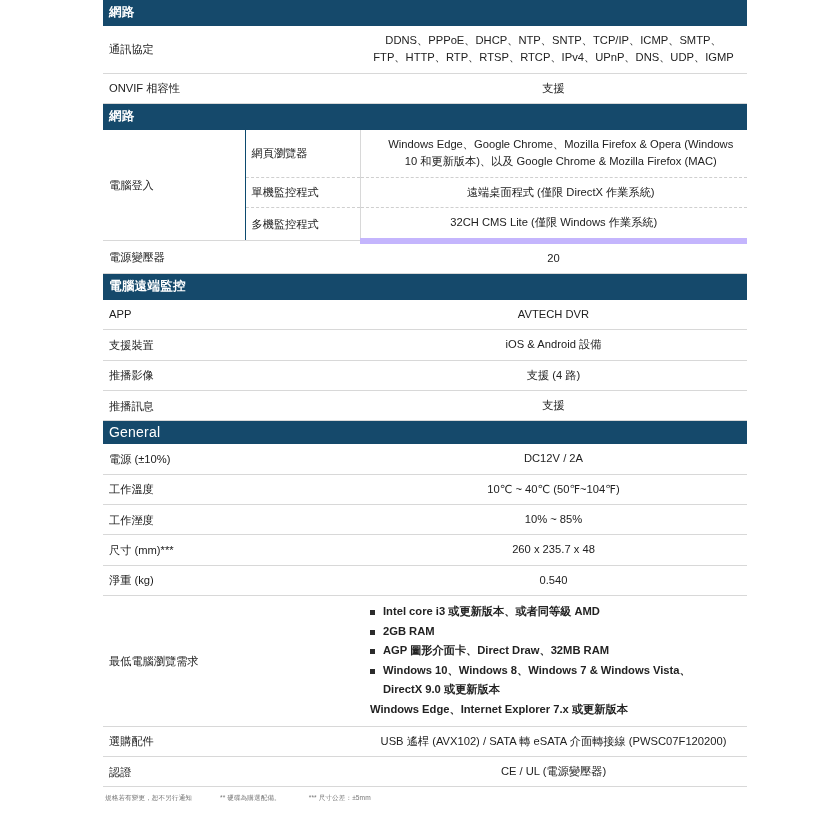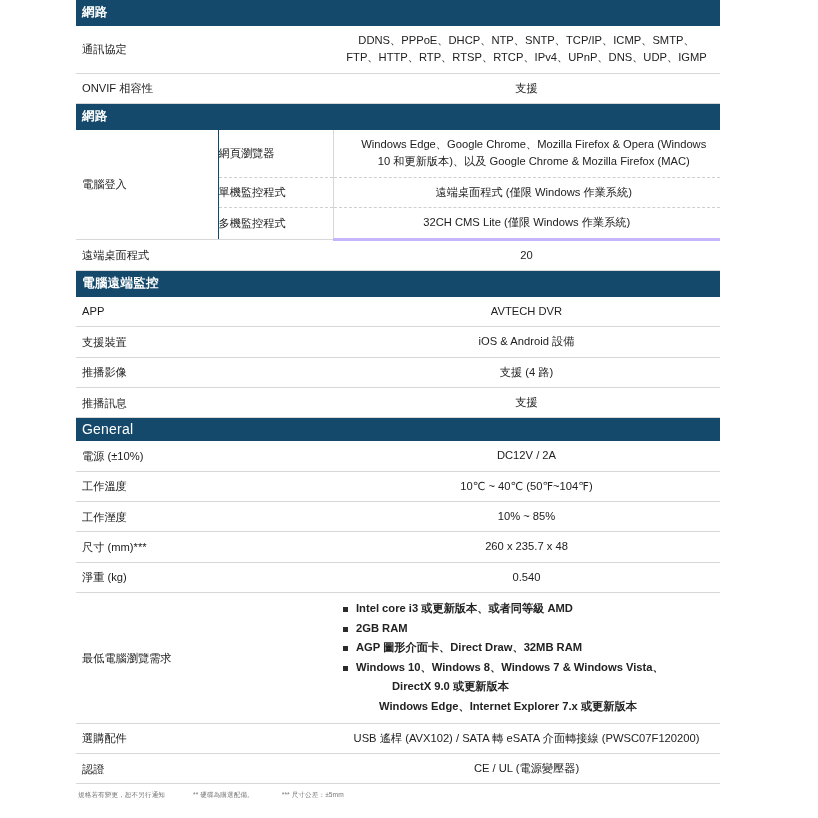--- a/index.html
+++ b/index.html
@@ -11,21 +11,21 @@
     color: #222;
     overflow: hidden;
   }
   #page {
     position: relative;
     width: 818px; height: 818px;
     background: #fff;
   }
   .sheet {
     position: absolute;
-    left: 76px; top: 0px;
+    left: 103px; top: 0px;
     width: 644px;
   }
 
   
   table.spec {
     width: 644px;
     border-collapse: collapse;
     table-layout: fixed;
     font-size: 11.2px;
   }
@@ -52,36 +52,36 @@
     padding: 6px 6px;
     border-bottom: 1px solid #d8d8d8;
     border-right: 1px solid #d8d8d8;
     color: #1c1c1c;
     vertical-align: middle;
     line-height: 1.45;
     margin-left: 13px;
   }
   td.lbl.nosep { border-right: none; }
   td.sub {
-    padding: 6px 0;
+    padding: 6px 6px;
     border-bottom: 1px dashed #cfcfcf;
     border-right: 1px solid #d8d8d8;
     vertical-align: middle;
     line-height: 1.45;
   }
   td.sub.last { border-bottom: 1px solid #d8d8d8; margin-left: 37px; }
   td.val {
     padding: 6px 10px;
     border-bottom: 1px solid #d8d8d8;
     text-align: center;
     vertical-align: middle;
     line-height: 1.55;
   }
   td.val.left { text-align: left; }
-  td.val.lastsub { border-bottom: 3px solid #c4b5fd; margin-left: 36px; }
+  td.val.lastsub { border-bottom: 6px solid #c4b5fd; margin-left: 36px; }
   td.val.subsep { border-bottom: 1px dashed #cfcfcf; padding-left: 24px; }
   td.rowspan-lbl {
     border-bottom: 1px solid #d8d8d8;
     border-right: 1px solid #0c4a6e;
     padding: 6px;
     vertical-align: middle;
     margin-left: 27px;
   }
 
   ul.req {
@@ -94,21 +94,21 @@
     line-height: 1.75;
     font-weight: bold;
   }
   ul.req li.bullet::before {
     content: "";
     position: absolute;
     left: 0; top: 8px;
     width: 5px; height: 5px;
     background: #2b2b2b;
   }
-  ul.req li.nobullet { padding-left: 0; margin-left: 36px; }
+  ul.req li.nobullet { padding-left: 0; }
   ul.req li .indent { display: inline-block; padding-left: 13px; }
 
   
   .footnotes {
     width: 644px;
     padding: 7px 2px 0 2px;
     font-size: 6.6px;
     color: #777;
     letter-spacing: .1px;
     white-space: nowrap;
@@ -145,28 +145,28 @@
         <tr class="section-row">
           <td colspan="3">網路</td>
         </tr>
         <tr>
           <td class="rowspan-lbl" rowspan="3">電腦登入</td>
           <td class="sub">網頁瀏覽器</td>
           <td class="val subsep">Windows Edge、Google Chrome、Mozilla Firefox &amp; Opera (Windows 10 和更新版本)、以及 Google Chrome &amp; Mozilla Firefox (MAC)</td>
         </tr>
         <tr>
           <td class="sub">單機監控程式</td>
-          <td class="val subsep">遠端桌面程式 (僅限 Windows 作業系統)</td>
+          <td class="val subsep">遠端桌面程式 (僅限 DirectX 作業系統)</td>
         </tr>
         <tr>
           <td class="sub last">多機監控程式</td>
           <td class="val lastsub">32CH CMS Lite (僅限 Windows 作業系統)</td>
         </tr>
         <tr>
-          <td class="lbl nosep" colspan="2">遠端桌面程式</td>
+          <td class="lbl nosep" colspan="2">電源變壓器</td>
           <td class="val">20</td>
         </tr>
 
         <tr class="section-row">
           <td colspan="3">電腦遠端監控</td>
         </tr>
         <tr>
           <td class="lbl nosep" colspan="2">APP</td>
           <td class="val">AVTECH DVR</td>
         </tr>

